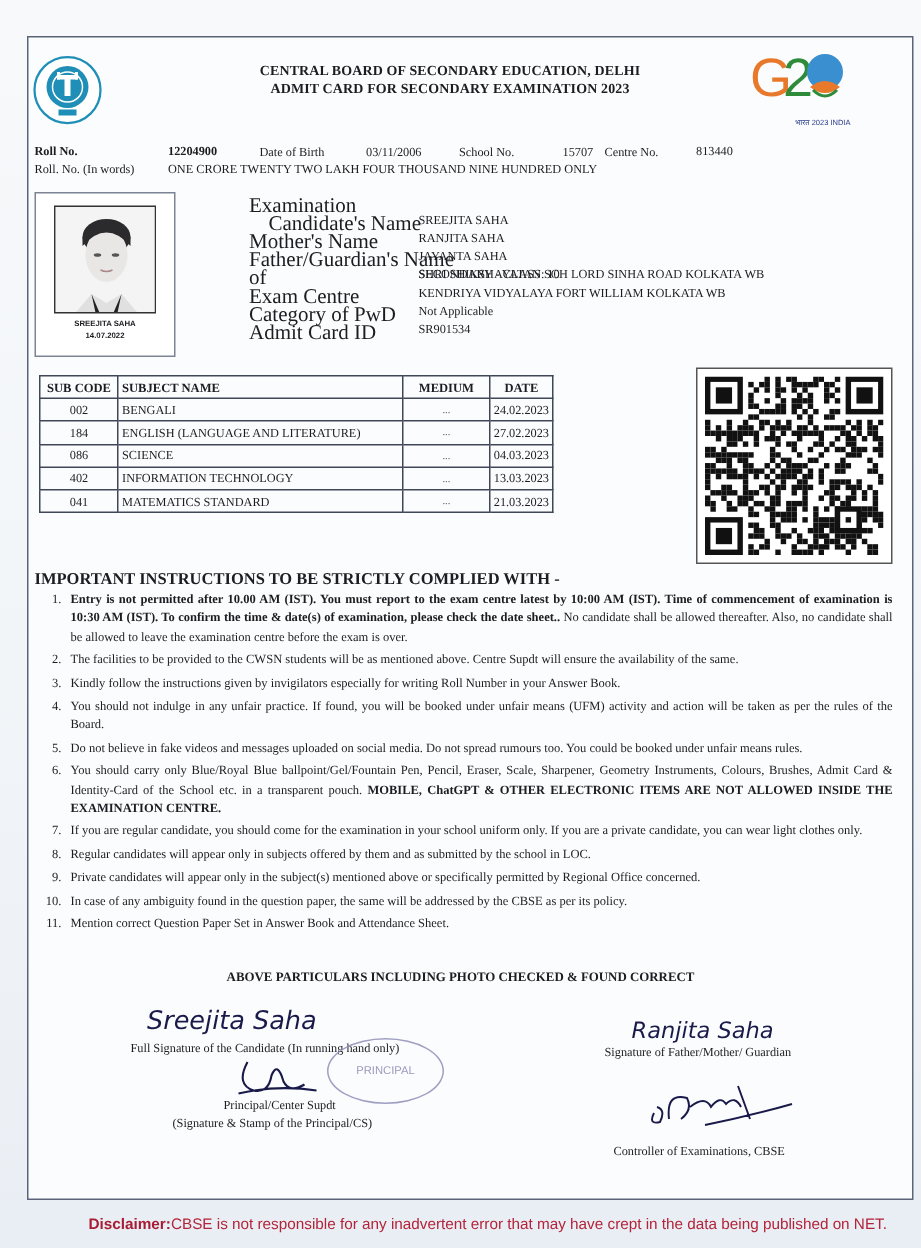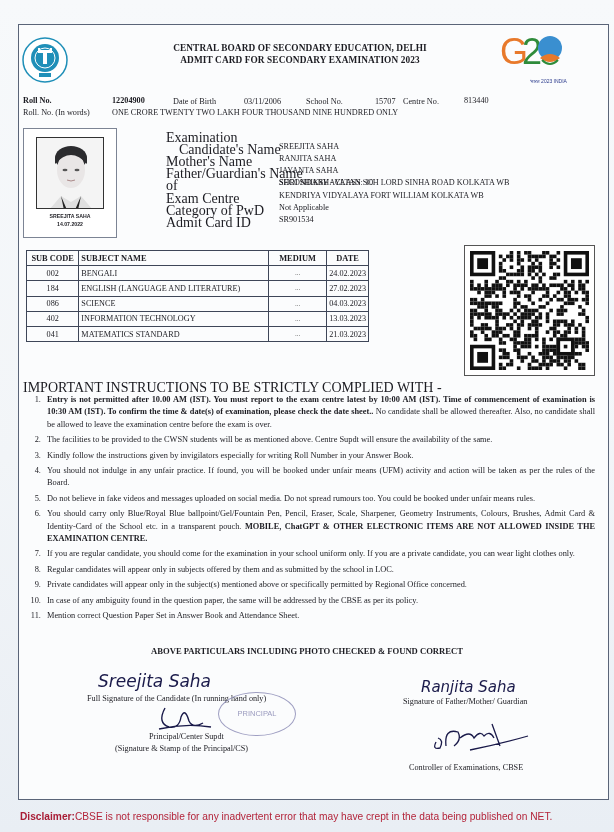--- a/index.html
+++ b/index.html
@@ -49,33 +49,33 @@
   .c-name { width: 238px; text-align: left; }
   .c-med { width: 60px; text-align: center; }
   .c-date { text-align: center; }
   .dots { color: #666; font-size: 7px; }
 
   
   .qr-box { position: absolute; left: 464px; top: 245px; width: 131px; height: 131px; border: 1px solid #555; box-sizing: border-box; background: #fff; }
   .qr-box svg { position: absolute; left: 5px; top: 5px; }
 
   
-  .instr-title { position: absolute; left: 23px; top: 380px; font-size: 14px; font-weight: normal; }
+  .instr-title { position: absolute; left: 23px; top: 380px; font-size: 11px; font-weight: bold; }
   .instr { position: absolute; left: 23px; top: 394px; width: 572px; font-size: 8.35px; line-height: 12.4px; }
   .instr ol { margin: 0; padding-left: 20px; }
   .instr li { margin-bottom: 3px; text-align: justify; padding-left: 4px; }
   .checked { position: absolute; left: 0; width: 614px; top: 646px; text-align: center; font-weight: bold; font-size: 8.6px; }
 
   
   .sig-script { position: absolute; font-family: "DejaVu Sans", sans-serif; font-style: italic; color: #1a1a4a; }
   .sig-lbl { position: absolute; font-size: 8.2px; white-space: nowrap; }
   .stamp { position: absolute; left: 218px; top: 692px; width: 78px; height: 44px; border: 1.5px solid #8f8fb8; border-radius: 50%; box-sizing: border-box; color: #8a8ab4; font-family: "Liberation Sans", sans-serif; font-size: 7.5px; text-align: center; line-height: 42px; opacity: 0.85; }
 
   .disclaimer { position: absolute; left: 20px; top: 811px; font-family: "Liberation Sans", sans-serif; font-size: 10.2px; color: #b3243a; white-space: nowrap; }
-  .disclaimer b { color: #a81c35; }
+  .disclaimer b { color: #a81c35; margin-left: 39px; }
 </style>
 </head>
 <body>
 
 <div class="page">
   <div class="frame"></div>
 
   <div class="logo-cbse">
     <svg width="48" height="48" viewBox="0 0 48 48">
       <circle cx="24" cy="24" r="22" fill="#fff" stroke="#1f8fb8" stroke-width="1.5"></circle>

